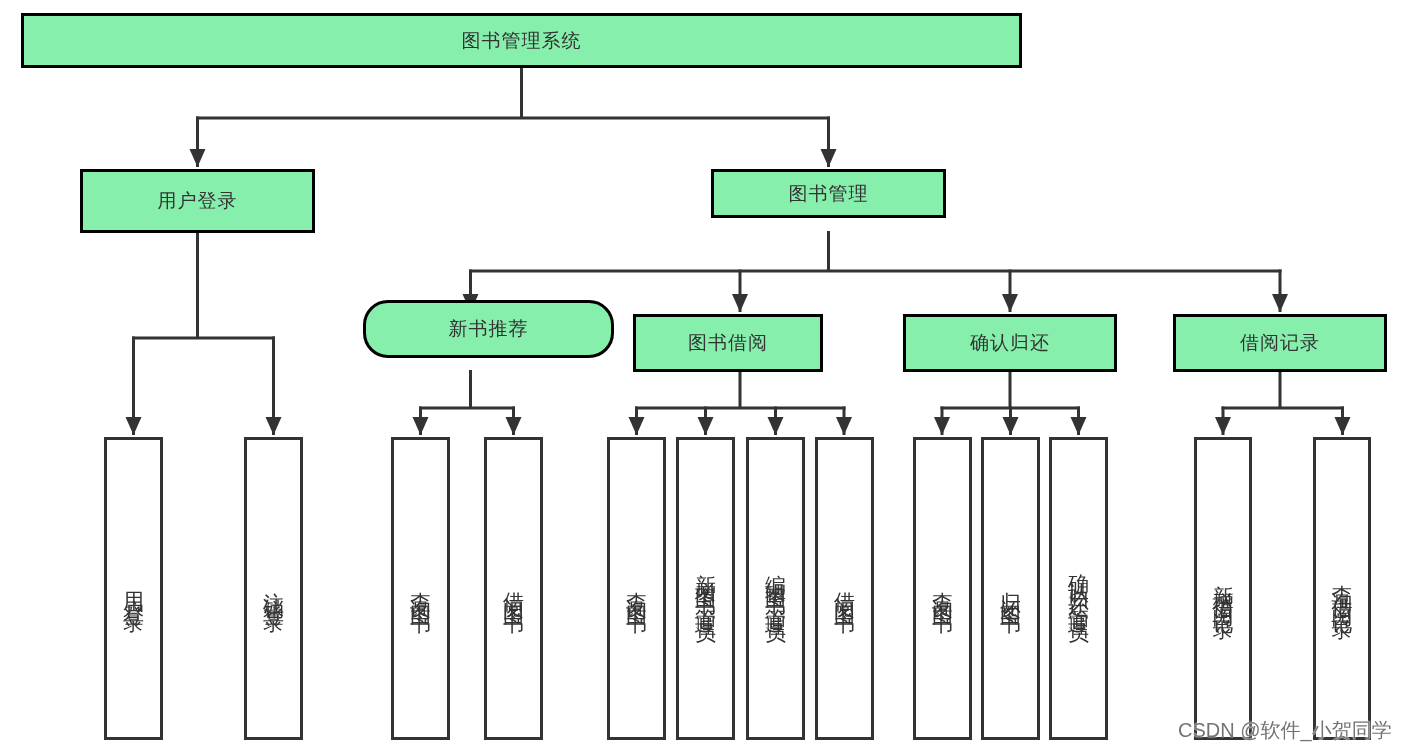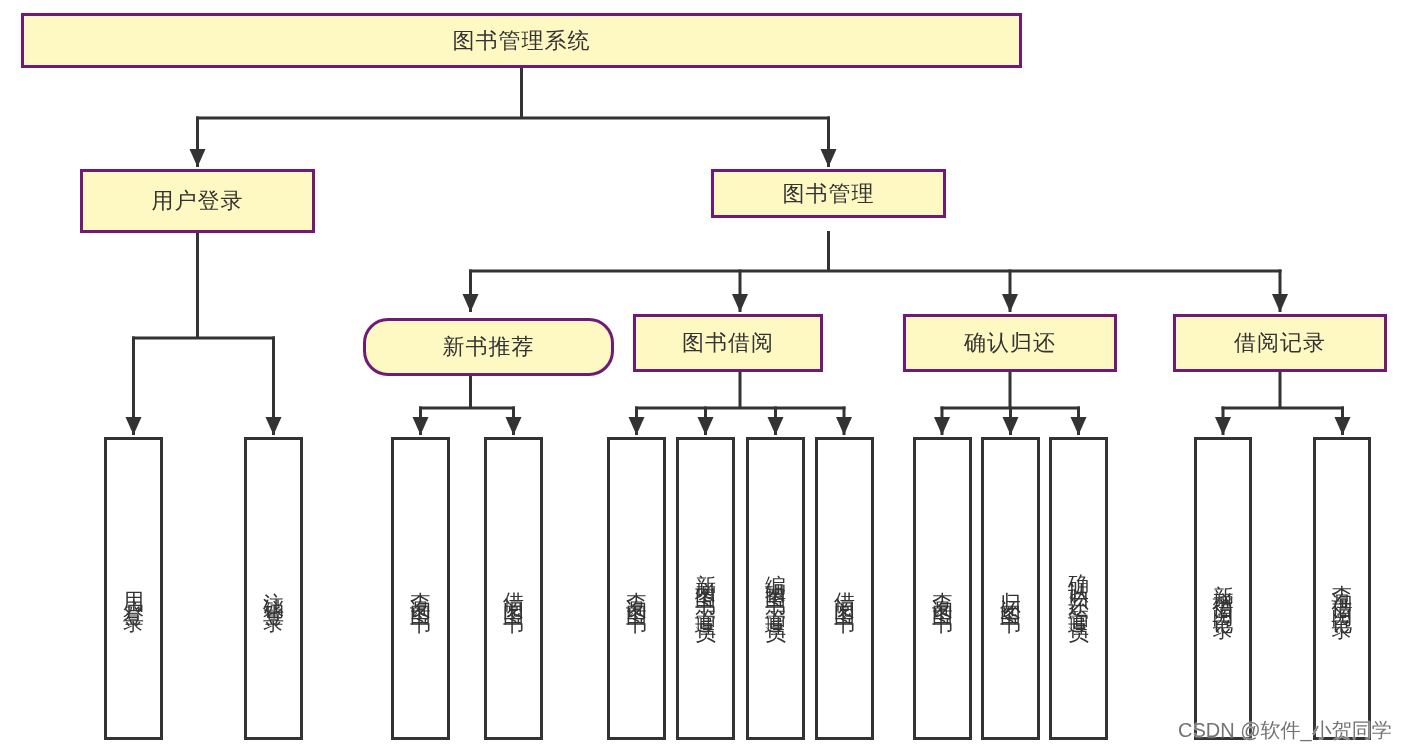--- a/index.html
+++ b/index.html
@@ -7,24 +7,24 @@
     position:relative;
     width:1405px;height:747px;
     background:#ffffff;
     font-family:"Liberation Sans", sans-serif;
     overflow:hidden;
   }
   svg.connectors{position:absolute;left:0;top:0;z-index:0;}
   .node{
     position:absolute;
     box-sizing:border-box;
-    border:3px solid #701a75;
-    background:#fef9c3;
+    border:3px solid #000000;
+    background:#86efac;
     display:flex;align-items:center;justify-content:center;
-    font-size:22px;letter-spacing:1px;color:#333333;
+    font-size:19px;letter-spacing:1px;color:#333333;
     z-index:1;
   }
   .leaf{
     position:absolute;
     box-sizing:border-box;
     border:3px solid #333333;
     background:#ffffff;
     top:437px;height:303px;width:59px;
     z-index:1;
   }
@@ -91,21 +91,21 @@
       <line x1="1223" y1="406.5" x2="1223" y2="435" marker-end="url(#arrowhead)"></line>
       <line x1="1342.5" y1="406.5" x2="1342.5" y2="435" marker-end="url(#arrowhead)"></line>
     </g>
   </svg>
 
   <div class="node" style="left:21px;top:13px;width:1001px;height:55px;">图书管理系统</div>
 
   <div class="node" style="left:80px;top:169px;width:235px;height:64px;">用户登录</div>
   <div class="node" style="left:711px;top:169px;width:235px;height:49px;">图书管理</div>
 
-  <div class="node" style="left:363px;top:318px;width:251px;height:58px;border-radius:25px;">新书推荐</div>
+  <div class="node" style="left:363px;top:300px;width:251px;height:58px;border-radius:25px;">新书推荐</div>
   <div class="node" style="left:633px;top:314px;width:190px;height:58px;">图书借阅</div>
   <div class="node" style="left:903px;top:314px;width:214px;height:58px;">确认归还</div>
   <div class="node" style="left:1173px;top:314px;width:214px;height:58px;">借阅记录</div>
 
   <div class="leaf" style="left:104px;">
     <span>用户登录</span>
   </div>
   <div class="leaf" style="left:244px;">
     <span>注销登录</span>
   </div>

